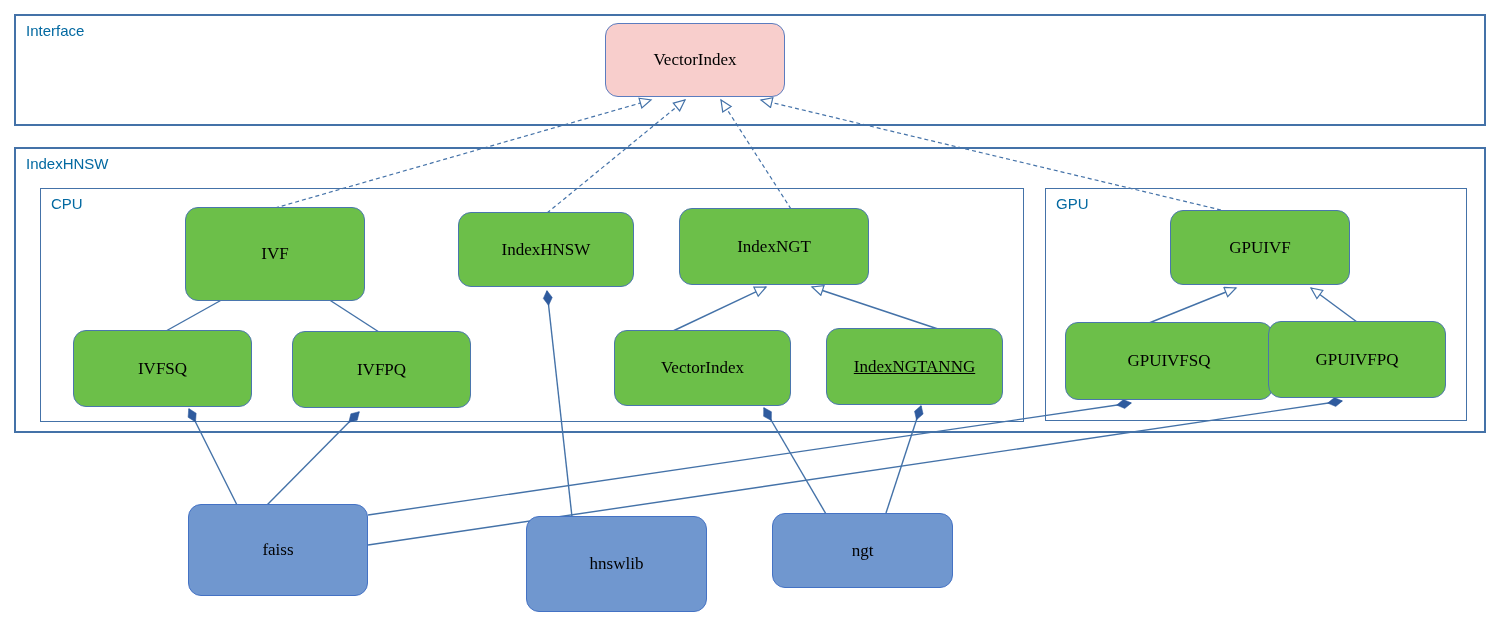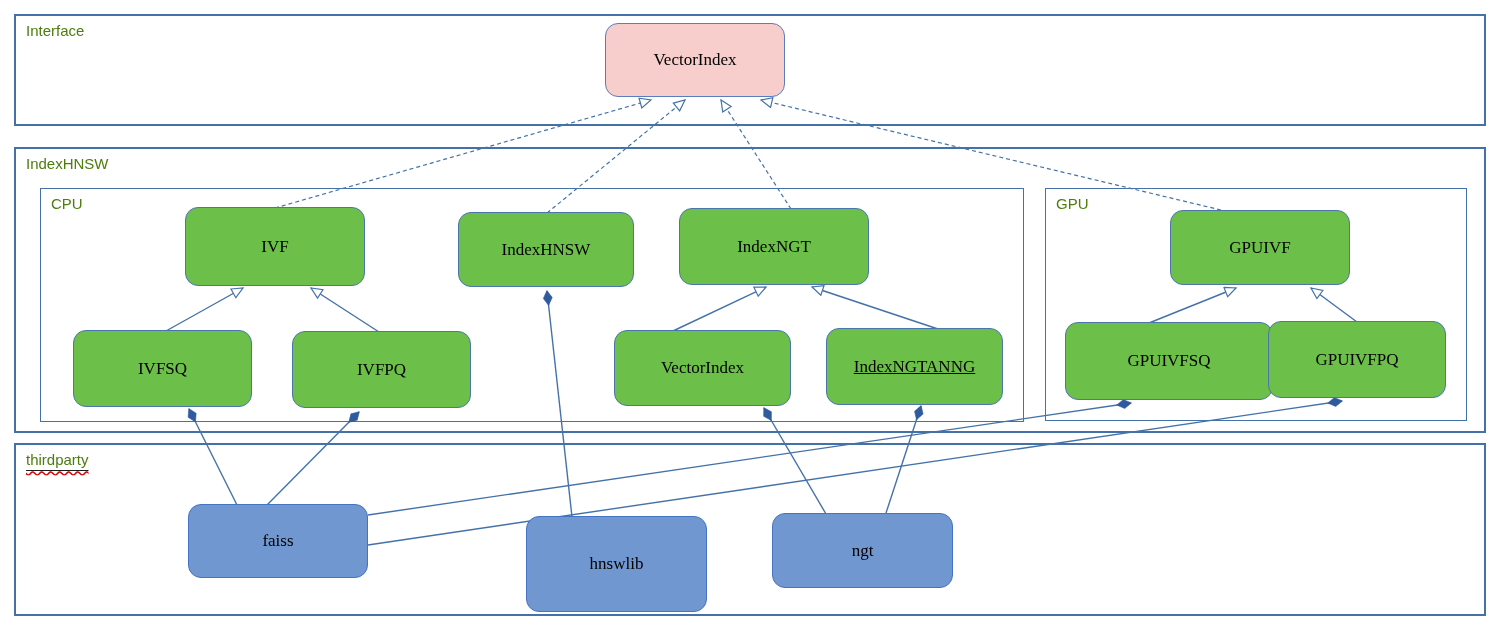--- a/index.html
+++ b/index.html
@@ -10,21 +10,21 @@
   .container{
     position:absolute;border:2px solid #4472a8;background:transparent;z-index:0;box-sizing:border-box;
   }
   .subcontainer{border-width:1.5px;}
   #c-interface {left:14px;top:14px;width:1472px;height:112px;}
   #c-implement {left:14px;top:147px;width:1472px;height:286px;}
   #c-cpu       {left:40px;top:188px;width:984px;height:234px;}
   #c-gpu       {left:1045px;top:188px;width:422px;height:233px;padding-left:22px;}
   #c-thirdparty{left:14px;top:443px;width:1472px;height:173px;}
   .clabel{
-    position:absolute;left:10px;top:6px;font-size:15px;color:#4d7c0f;z-index:3;white-space:nowrap;
+    position:absolute;left:10px;top:6px;font-size:15px;color:#0369a1;z-index:3;white-space:nowrap;
   }
   
   .wavy{text-decoration-line:underline;text-decoration-style:wavy;text-decoration-color:#d40000;text-underline-offset:5px;}
   .wavy .u{text-decoration-line:underline;text-decoration-style:solid;text-decoration-color:#1a1a1a;}
   #edges{position:absolute;left:0;top:0;width:1503px;height:628px;z-index:1;pointer-events:none;}
   #edges line{stroke:#4472a8;stroke-width:1.4;fill:none;}
   #edges line.inherit-dashed{stroke-dasharray:4 3;stroke-width:1.2;}
   .node{
     position:absolute;display:flex;align-items:center;justify-content:center;
     border-radius:13px;border:1.5px solid #4a76ad;box-sizing:border-box;
@@ -49,23 +49,20 @@
   </div>
 
   <div class="container subcontainer" id="c-cpu">
     <span class="clabel">CPU</span>
   </div>
 
   <div class="container subcontainer" id="c-gpu">
     <span class="clabel">GPU</span>
   </div>
 
-  <div class="container" id="c-thirdparty">
-    <span class="clabel wavy"><span class="u">thirdparty</span></span>
-  </div>
 
   <svg id="edges" xmlns="http://www.w3.org/2000/svg">
     <defs>
       <marker id="m-triangle" markerWidth="18" markerHeight="14" refX="12" refY="6" orient="auto" markerUnits="userSpaceOnUse">
         <path d="M1,1 L12,6 L1,11 Z" fill="#ffffff" stroke="#4472a8" stroke-width="1.2"></path>
       </marker>
       <marker id="m-diamond" markerWidth="20" markerHeight="13" refX="15.5" refY="5.5" orient="auto" markerUnits="userSpaceOnUse">
         <path d="M1,5.5 L8.5,1 L16,5.5 L8.5,10 Z" fill="#2f5b9e" stroke="#2f5b9e" stroke-width="0.5"></path>
       </marker>
     </defs>
@@ -85,28 +82,28 @@
         <line x1="572" y1="517" x2="547" y2="291" class="compose" marker-end="url(#m-diamond)"></line>
         <line x1="826" y1="514" x2="764" y2="408" class="compose" marker-end="url(#m-diamond)"></line>
         <line x1="886" y1="513" x2="921" y2="406" class="compose" marker-end="url(#m-diamond)"></line>
         <line x1="368" y1="515" x2="1131" y2="403" class="compose" marker-end="url(#m-diamond)"></line>
         <line x1="368" y1="545" x2="1342" y2="401" class="compose" marker-end="url(#m-diamond)"></line>
       </g>
   </svg>
 
   <div id="nodes">
       <div class="node interface" style="left: 605px; top: 23px; width: 180px; height: 74px;">VectorIndex</div>
-      <div class="node impl" style="left: 185px; top: 207px; width: 180px; height: 79px;">IVF</div>
+      <div class="node impl" style="left: 185px; top: 207px; width: 180px; height: 94px;">IVF</div>
       <div class="node impl" style="left: 458px; top: 212px; width: 176px; height: 75px;">IndexHNSW</div>
       <div class="node impl" style="left: 679px; top: 208px; width: 190px; height: 77px;">IndexNGT</div>
       <div class="node impl" style="left: 1170px; top: 210px; width: 180px; height: 75px;">GPUIVF</div>
       <div class="node impl" style="left: 73px; top: 330px; width: 179px; height: 77px;">IVFSQ</div>
       <div class="node impl" style="left: 292px; top: 331px; width: 179px; height: 77px;">IVFPQ</div>
       <div class="node impl" style="left: 614px; top: 330px; width: 177px; height: 76px;">VectorIndex</div>
       <div class="node impl" style="left: 826px; top: 328px; width: 177px; height: 77px; text-decoration: underline;">IndexNGTANNG</div>
       <div class="node impl" style="left: 1065px; top: 322px; width: 208px; height: 78px;">GPUIVFSQ</div>
       <div class="node impl" style="left: 1268px; top: 321px; width: 178px; height: 77px;">GPUIVFPQ</div>
-      <div class="node lib" style="left: 188px; top: 504px; width: 180px; height: 74px;">faiss</div>
+      <div class="node lib" style="left: 188px; top: 504px; width: 180px; height: 92px;">faiss</div>
       <div class="node lib" style="left: 486px; top: 516px; width: 181px; height: 96px; margin-left: 40px;">hnswlib</div>
       <div class="node lib" style="left: 772px; top: 513px; width: 181px; height: 75px;">ngt</div>
     </div>
 
 </div>
 
 </body></html>

